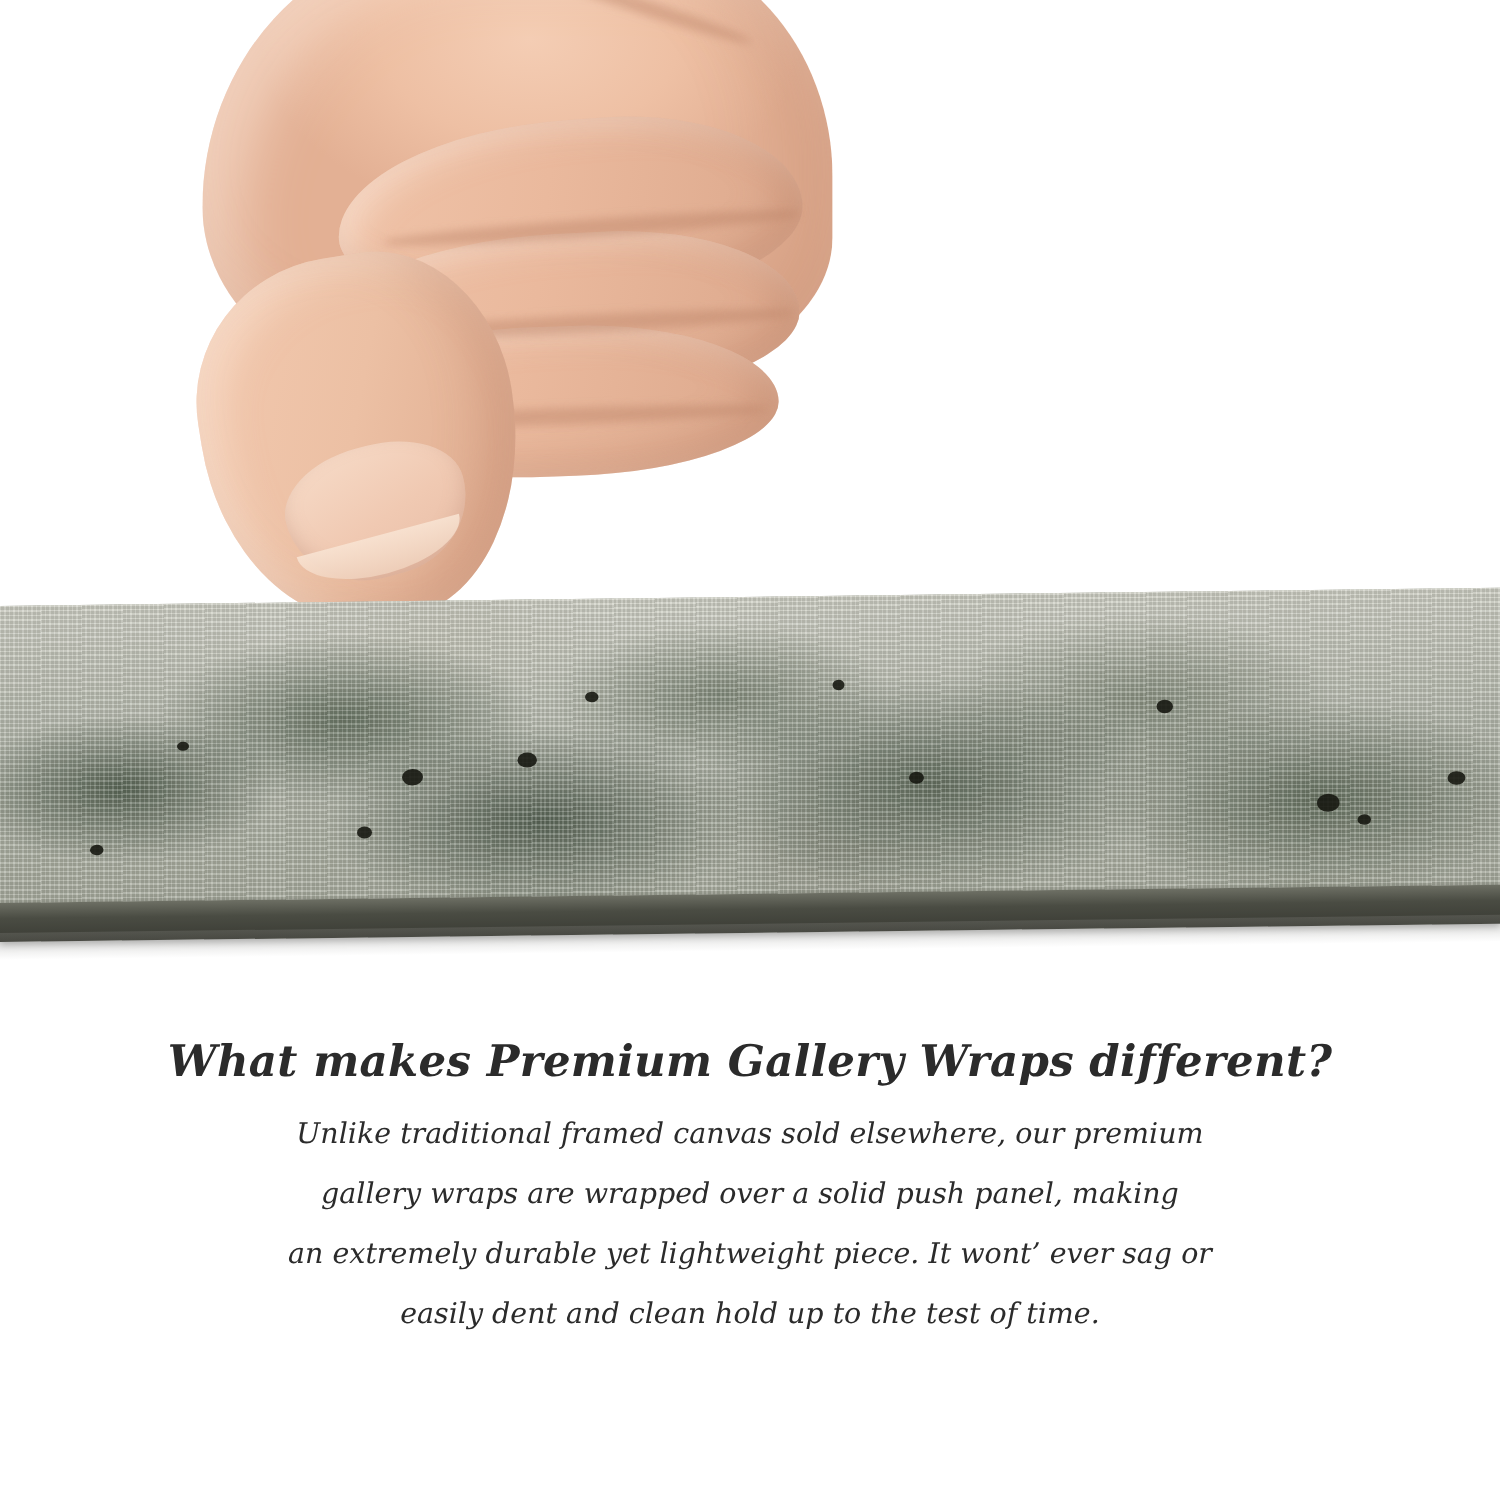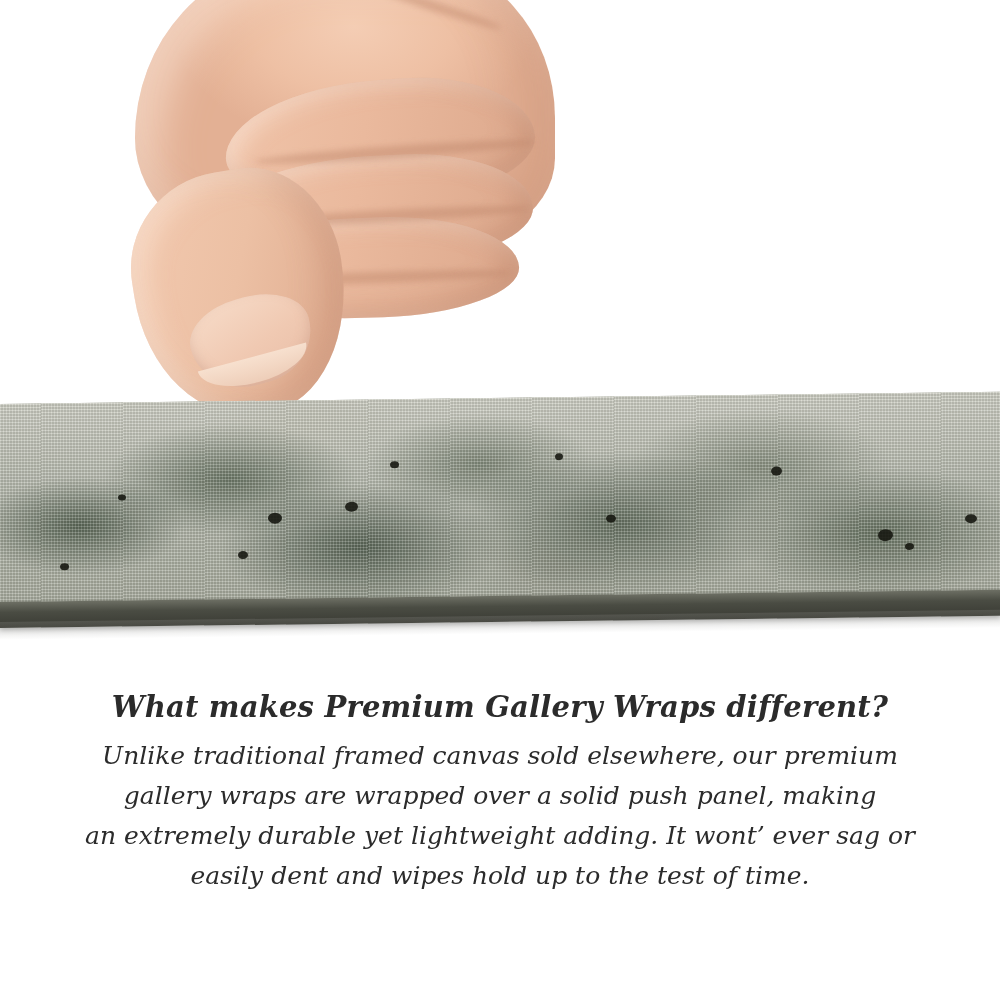--- a/index.html
+++ b/index.html
@@ -192,21 +192,21 @@
     font-family: "DejaVu Serif", serif;
     font-style: italic;
   }
   .caption-heading {
     font-size: 29px;
     font-weight: 700;
     letter-spacing: 0.2px;
     margin-bottom: 12px;
   }
   .caption-line {
-    font-size: 25px;
+    font-size: 19px;
     line-height: 40px;
     font-weight: 400;
   }
 </style>
 </head>
 <body>
 
 <div class="stage">
 
   <div class="photo">
@@ -244,17 +244,17 @@
       <div class="wrap-edge"></div>
       <div class="wrap-shadow"></div>
     </div>
 
   </div>
 
   <div class="caption">
     <div class="caption-heading">What makes Premium Gallery Wraps different?</div>
     <div class="caption-line">Unlike traditional framed canvas sold elsewhere, our premium</div>
     <div class="caption-line">gallery wraps are wrapped over a solid push panel, making</div>
-    <div class="caption-line">an extremely durable yet lightweight adding. It wont’ ever sag or</div>
-    <div class="caption-line">easily dent and wipes hold up to the test of time.</div>
+    <div class="caption-line">an extremely durable yet lightweight piece. It wont’ ever sag or</div>
+    <div class="caption-line">easily dent and clean hold up to the test of time.</div>
   </div>
 
 </div>
 
 </body></html>

